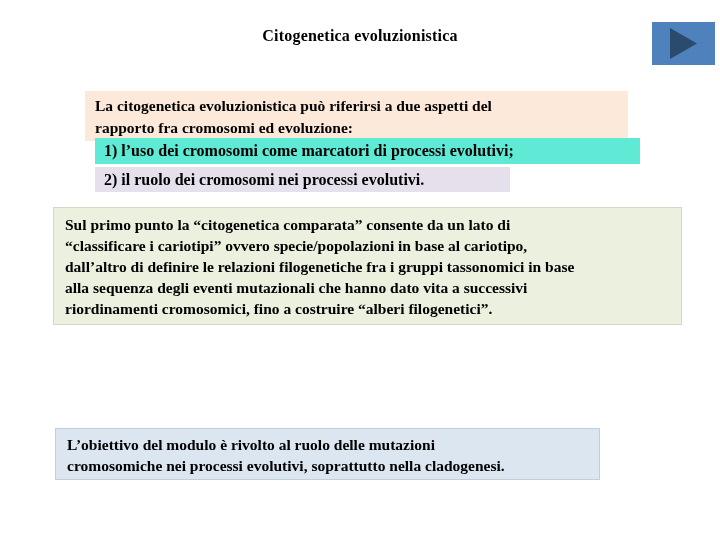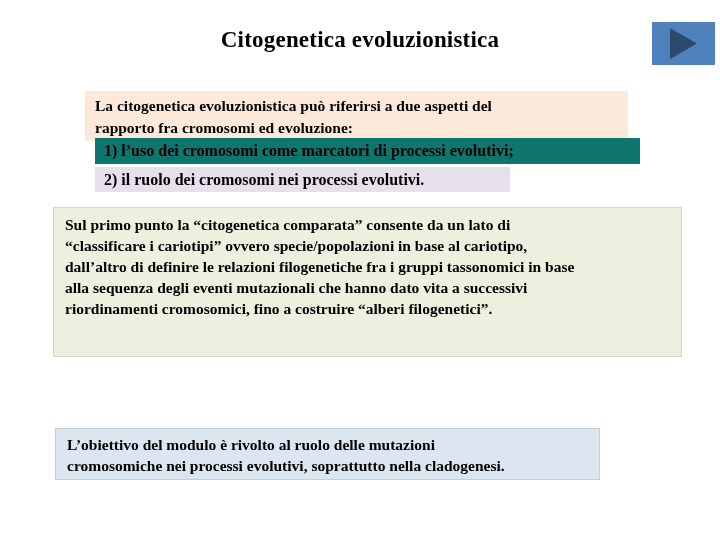--- a/index.html
+++ b/index.html
@@ -7,21 +7,21 @@
     position:relative;
     width:720px;height:540px;
     background:#ffffff;
     overflow:hidden;
     font-family:"Liberation Serif","DejaVu Serif",serif;
     color:#000000;
   }
   .title{
     position:absolute;left:0;top:27px;width:720px;
     text-align:center;
-    font-size:23px;font-weight:bold;
+    font-size:16px;font-weight:bold;
     letter-spacing:0.2px;
   }
   .nav-btn{
     position:absolute;left:652px;top:22px;width:63px;height:43px;
     border:none;padding:0;margin:0;cursor:pointer;
     display:flex;align-items:center;justify-content:center;
   }
   .nav-btn svg{display:block;}
   .box{
     position:absolute;
@@ -40,21 +40,21 @@
     left:95px;top:138px;width:545px;height:26px;
     padding:2px 8px 0 9px;
     font-size:16px;line-height:22px;white-space:nowrap;
   }
   .point-2{
     left:95px;top:167px;width:415px;height:25px;
     padding:2px 8px 0 9px;
     font-size:16px;line-height:22px;white-space:nowrap;
   }
   .first-point-box{
-    left:53px;top:207px;width:629px;height:150px;
+    left:53px;top:207px;width:629px;height:118px;
     padding:6px 22px 0 11px;
     border:1px solid rgba(0,0,0,0.10);
   }
   .second-point-box{
     left:55px;top:330px;width:627px;height:72px;
     padding:5px 14px 0 11px;
     border:1px solid rgba(0,0,0,0.10);
   }
   .objective-box{
     left:55px;top:428px;width:545px;height:52px;
@@ -73,21 +73,21 @@
     <span>
       <svg width="63" height="43" viewBox="0 0 63 43">
         <polygon points="18,6 45,21.5 18,37" fill="#2a4a6e"></polygon>
       </svg>
     </span>
   </button>
 
   <div class="box intro-box" style="background-color: rgb(252, 233, 217); margin-top: 16px;">La citogenetica evoluzionistica può riferirsi a due aspetti del
 rapporto fra cromosomi ed evoluzione:</div>
 
-  <div class="box point-1" style="background-color: #0f766e;">1) l’uso dei cromosomi come marcatori di processi evolutivi;</div>
+  <div class="box point-1" style="background-color: #5eead4;">1) l’uso dei cromosomi come marcatori di processi evolutivi;</div>
 
   <div class="box point-2" style="background-color: rgb(229, 224, 236);">2) il ruolo dei cromosomi nei processi evolutivi.</div>
 
   <div class="box first-point-box" style="background-color: rgb(235, 241, 222);">Sul primo punto la “citogenetica comparata” consente da un lato di
 “classificare i cariotipi” ovvero specie/popolazioni in base al cariotipo,
 dall’altro di definire le relazioni filogenetiche fra i gruppi tassonomici in base
 alla sequenza degli eventi mutazionali che hanno dato vita a successivi
 riordinamenti cromosomici, fino a costruire “alberi filogenetici”.</div>
 
 

